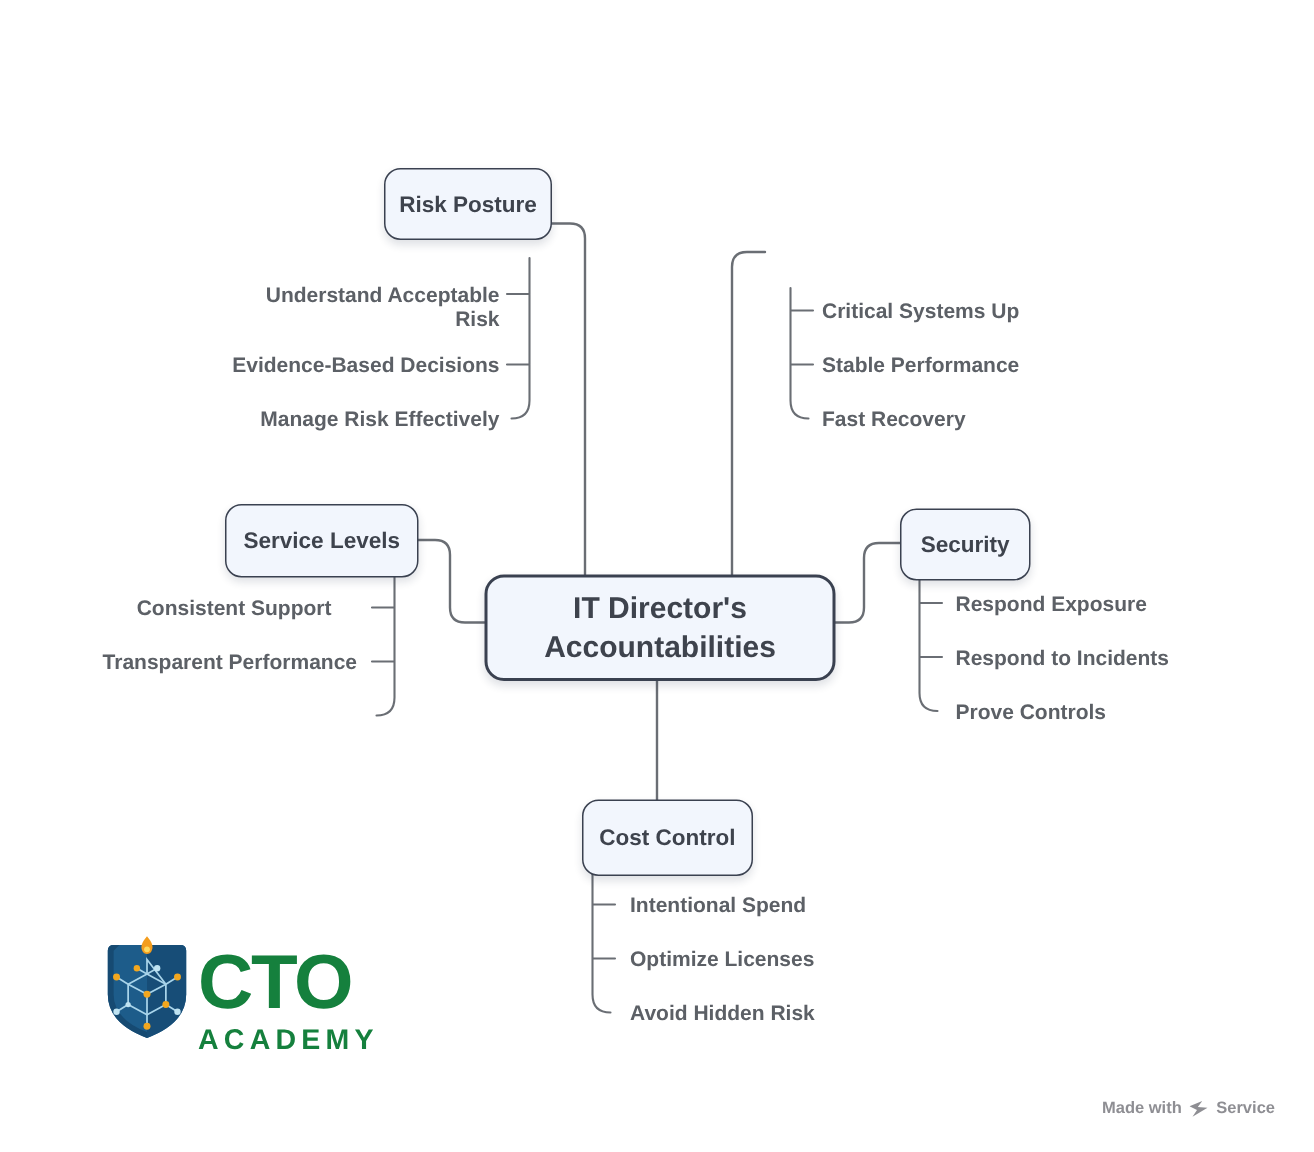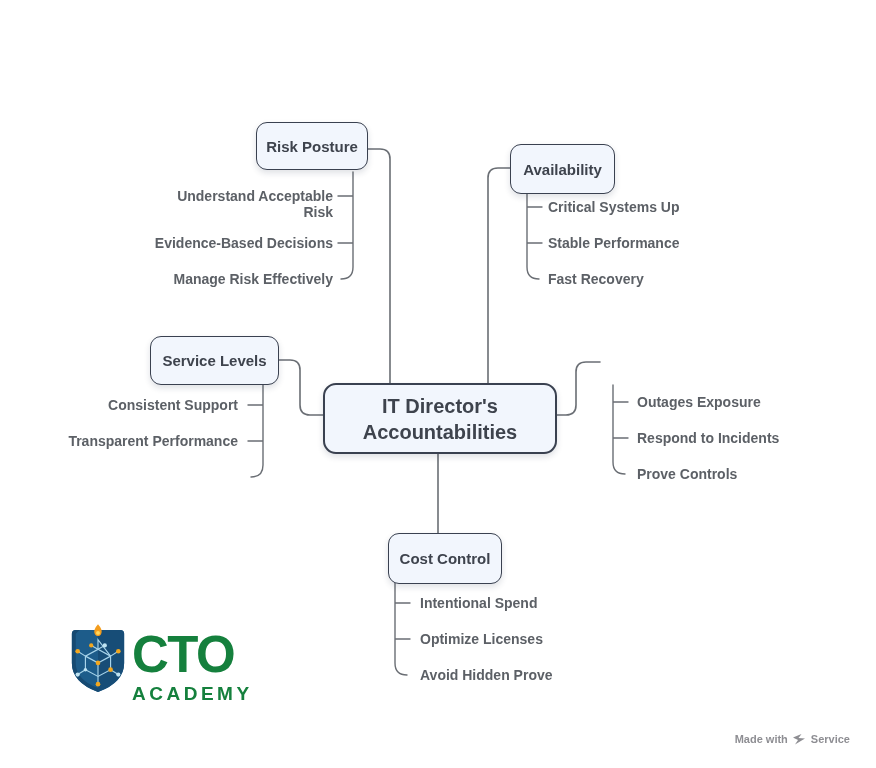--- a/index.html
+++ b/index.html
@@ -12,21 +12,21 @@
     font-size:24px;font-weight:700;color:#55575c;letter-spacing:.2px;
   }
   svg.wires{position:absolute;left:0;top:0;width:876px;height:768px;}
   .node{
     position:absolute;background:#f2f6fd;border:1.5px solid #3a4150;border-radius:11px;
     box-shadow:0 3px 6px rgba(30,40,70,.14);
     display:flex;align-items:center;justify-content:center;
     font-size:15px;font-weight:700;color:#3e434d;text-align:center;
   }
   .node.center{border-width:2px;border-radius:13px;font-size:20px;line-height:26px;}
-  .node-rp{left:256px;top:122px;width:110px;height:46px;}
+  .node-rp{left:256px;top:112px;width:110px;height:46px;}
   .node-av{left:510px;top:144px;width:103px;height:48px;}
   .node-sl{left:150px;top:336px;width:127px;height:47px;}
   .node-se{left:600px;top:339px;width:85px;height:46px;}
   .node-cc{left:376px;top:533px;width:112px;height:49px;margin-left:12px;}
   .node-center{left:323px;top:383px;width:230px;height:67px;}
   .item{
     position:absolute;font-size:14px;font-weight:600;color:#5c6066;line-height:16px;
     white-space:nowrap;
     text-align:center;
   }
@@ -70,48 +70,48 @@
   <div class="node center node-center">
     <div>
       <div>IT Director's</div>
       <div>Accountabilities</div>
     </div>
   </div>
 
   <div class="node node-rp">
     <span>Risk Posture</span>
   </div>
-  <div class="node node-av">
-    <span>Availability</span>
-  </div>
   <div class="node node-sl">
     <span>Service Levels</span>
+  </div>
+  <div class="node node-se">
+    <span>Security</span>
   </div>
   <div class="node node-cc">
     <span>Cost Control</span>
   </div>
 
   <div class="item r wrap" style="left:173px;top:188px;width:160px;">Understand Acceptable Risk</div>
   <div class="item r" style="left:148px;top:235px;width:185px;">Evidence-Based Decisions</div>
   <div class="item r" style="left:148px;top:271px;width:185px;">Manage Risk Effectively</div>
 
   <div class="item" style="left:548px;top:199px;">Critical Systems Up</div>
   <div class="item" style="left:548px;top:235px;">Stable Performance</div>
   <div class="item" style="left:548px;top:271px;">Fast Recovery</div>
 
-  <div class="item r" style="left:38px;top:397px;width:200px;">Consistent Support</div>
+  <div class="item r" style="left:21px;top:397px;width:200px;">Consistent Support</div>
   <div class="item r" style="left:38px;top:433px;width:200px;">Transparent Performance</div>
 
-  <div class="item" style="left:637px;top:394px;">Outages Exposure</div>
+  <div class="item" style="left:637px;top:394px;">Respond Exposure</div>
   <div class="item" style="left:637px;top:430px;">Respond to Incidents</div>
   <div class="item" style="left:637px;top:466px;">Prove Controls</div>
 
   <div class="item" style="left:420px;top:595px;">Intentional Spend</div>
   <div class="item" style="left:420px;top:631px;">Optimize Licenses</div>
-  <div class="item" style="left:420px;top:667px;">Avoid Hidden Prove</div>
+  <div class="item" style="left:420px;top:667px;">Avoid Hidden Risk</div>
 
   <div class="logo">
     <svg class="logo-shield" width="60" height="72" viewBox="0 0 62 74">
       <path d="M8,6 Q4,6 4,10 V40 Q4,60 31,70 Q58,60 58,40 V10 Q58,6 54,6 Z" fill="#1d5c8a"></path>
       <path d="M31,6 H54 Q58,6 58,10 V40 Q58,60 31,70 Z" fill="#174d77"></path>
       <path d="M12,6 H8 Q4,6 4,10 V40 Q4,60 31,70 L31,66 Q8,57 8,40 V10 Z" fill="#164a72"></path>
       <g stroke="#a8d4ea" stroke-width="1.2" fill="none">
         <path d="M31,16 V26 L18,33 V47 L31,54 L44,47 V33 Z"></path>
         <path d="M31,26 L44,33"></path>
         <path d="M31,54 V40 L18,33"></path>

